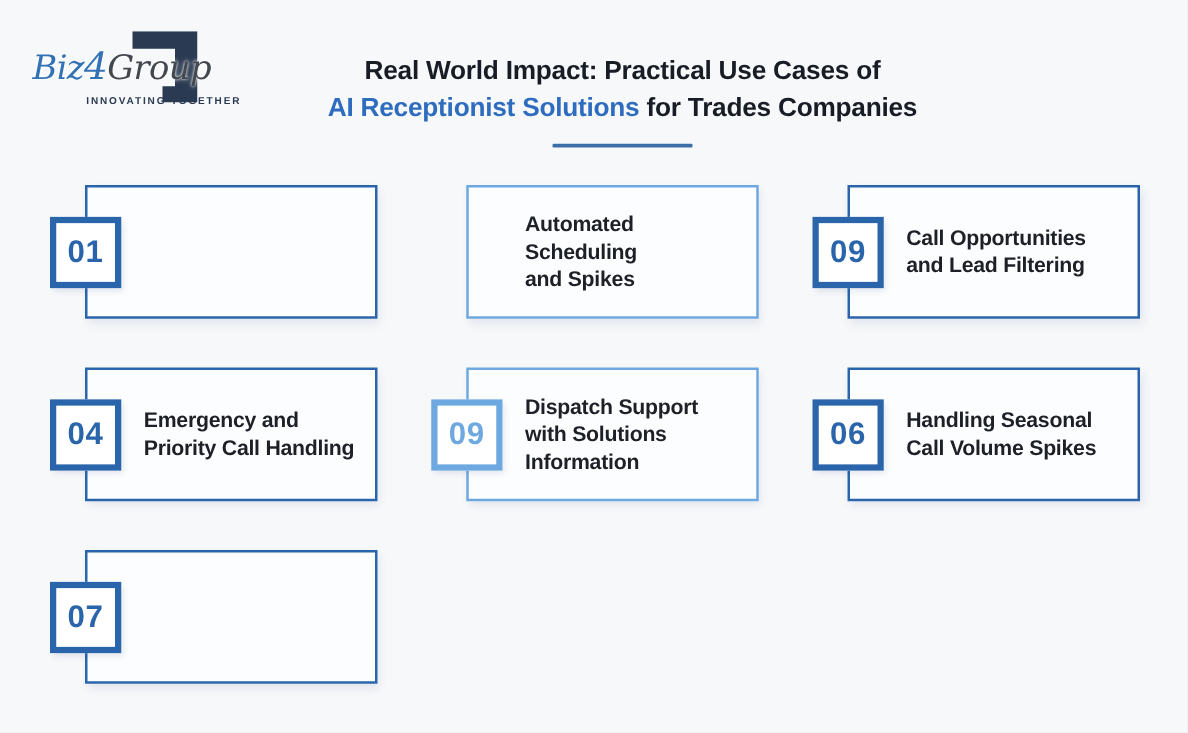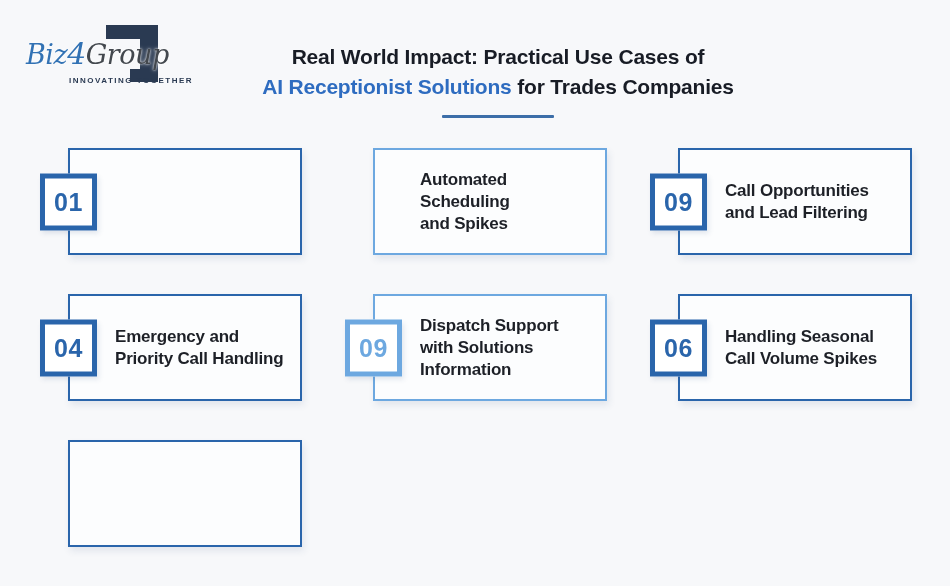--- a/index.html
+++ b/index.html
@@ -147,16 +147,19 @@
       <div class="card-outline"></div>
       <div class="card-numbox">
           <span class="card-number">06</span>
         </div>
       <div class="card-text">Handling Seasonal
 Call Volume Spikes</div>
     </div>
 
     <div class="card" data-variant="dark">
       <div class="card-outline"></div>
+      <div class="card-numbox">
+          <span class="card-number">07</span>
+        </div>
     </div>
 
   </div>
 </div>
 
 </body></html>

